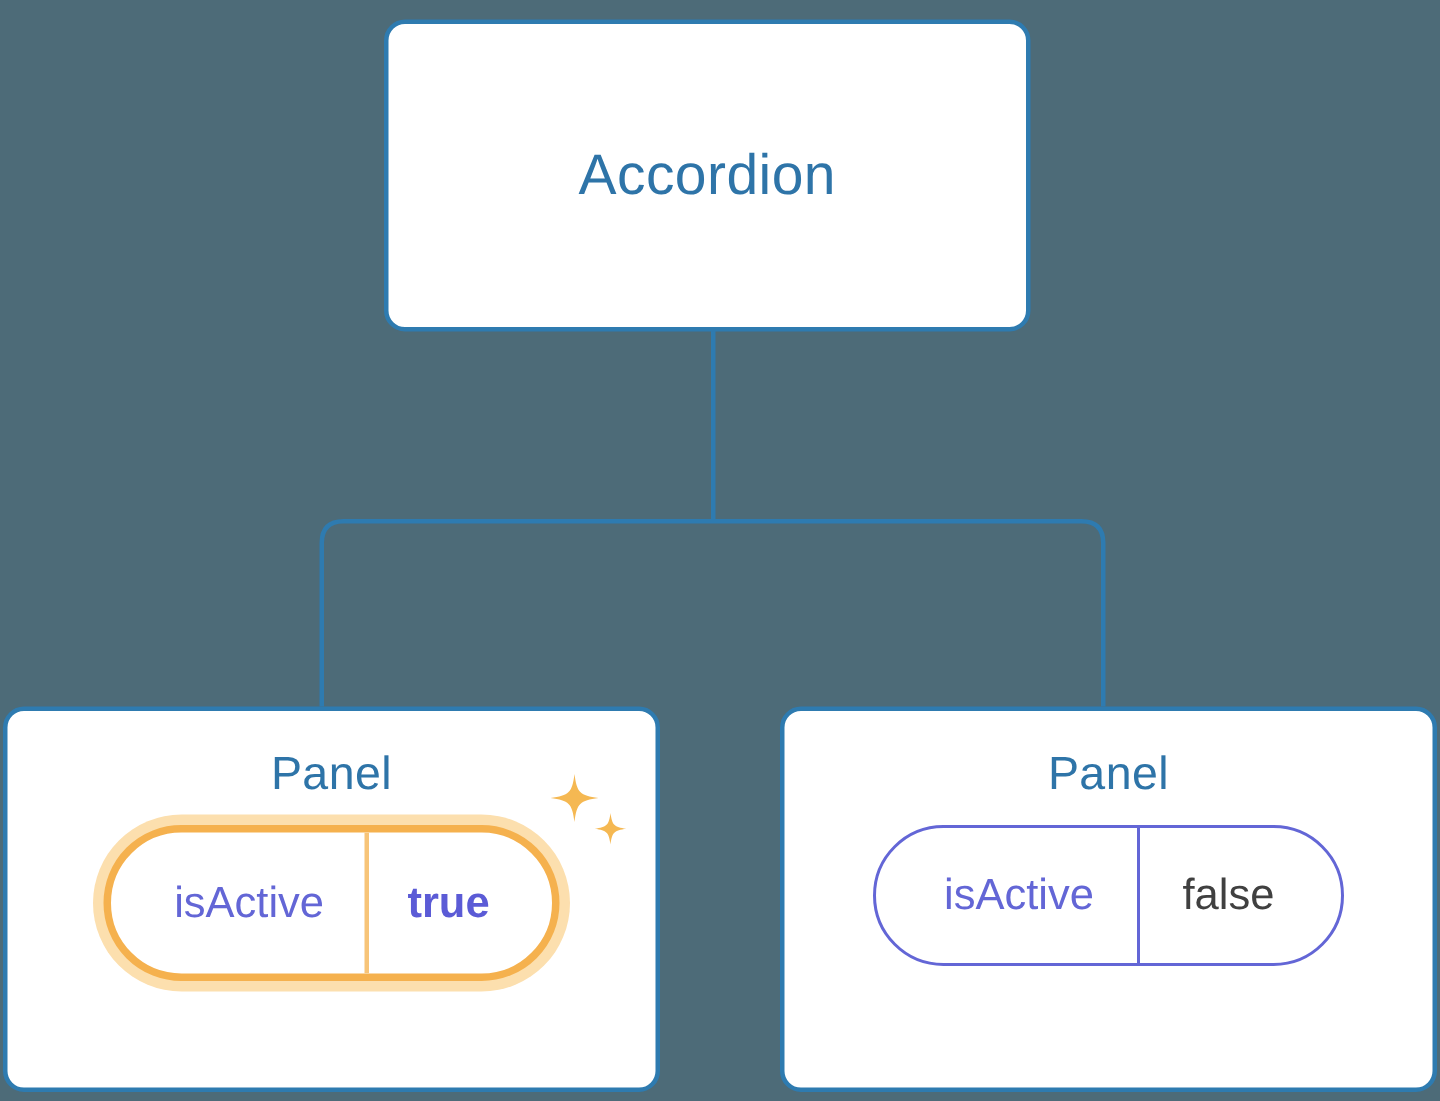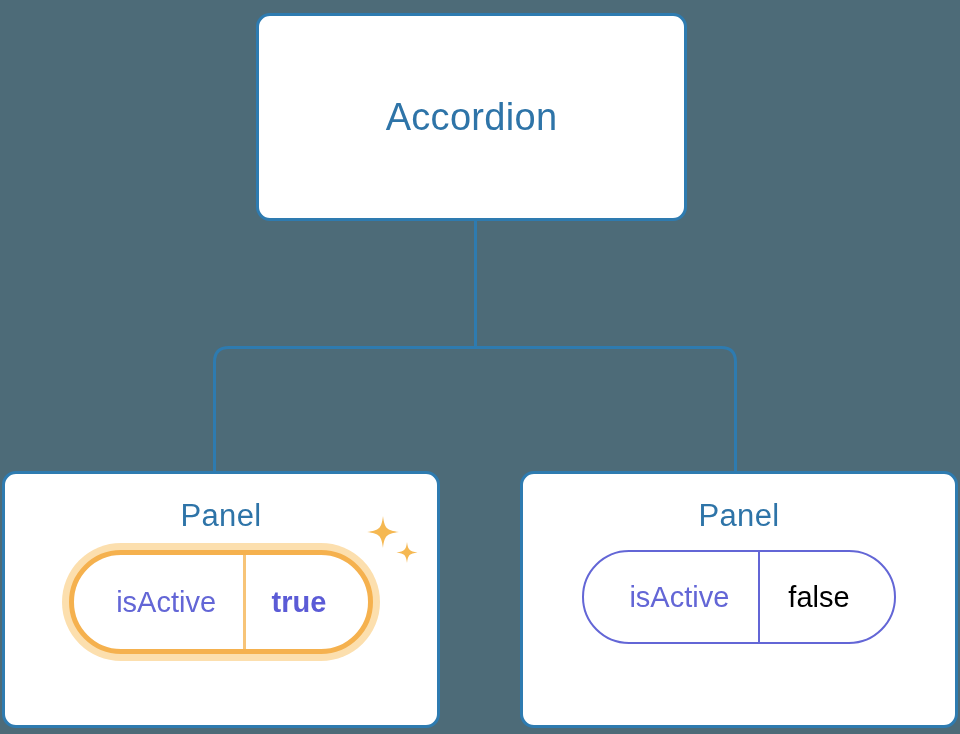--- a/index.html
+++ b/index.html
@@ -110,21 +110,21 @@
     border: 2px solid #6366d6;
     height: 94px;
   }
   .pill-default .pill-key {
     color: #6366d6;
     padding: 0 28px 0 44px;
     min-width: 176px;
     border-right: 2px solid #6366d6;
   }
   .pill-default .pill-val {
-    color: #000000;
+    color: #404040;
     font-weight: 400;
     padding: 0 44px 0 28px;
     min-width: 104px;
   }
 
   
   .pill-highlight {
     border: 5px solid #f5b14e;
     height: 104px;
     box-shadow: 0 0 0 7px #fcdfae;

